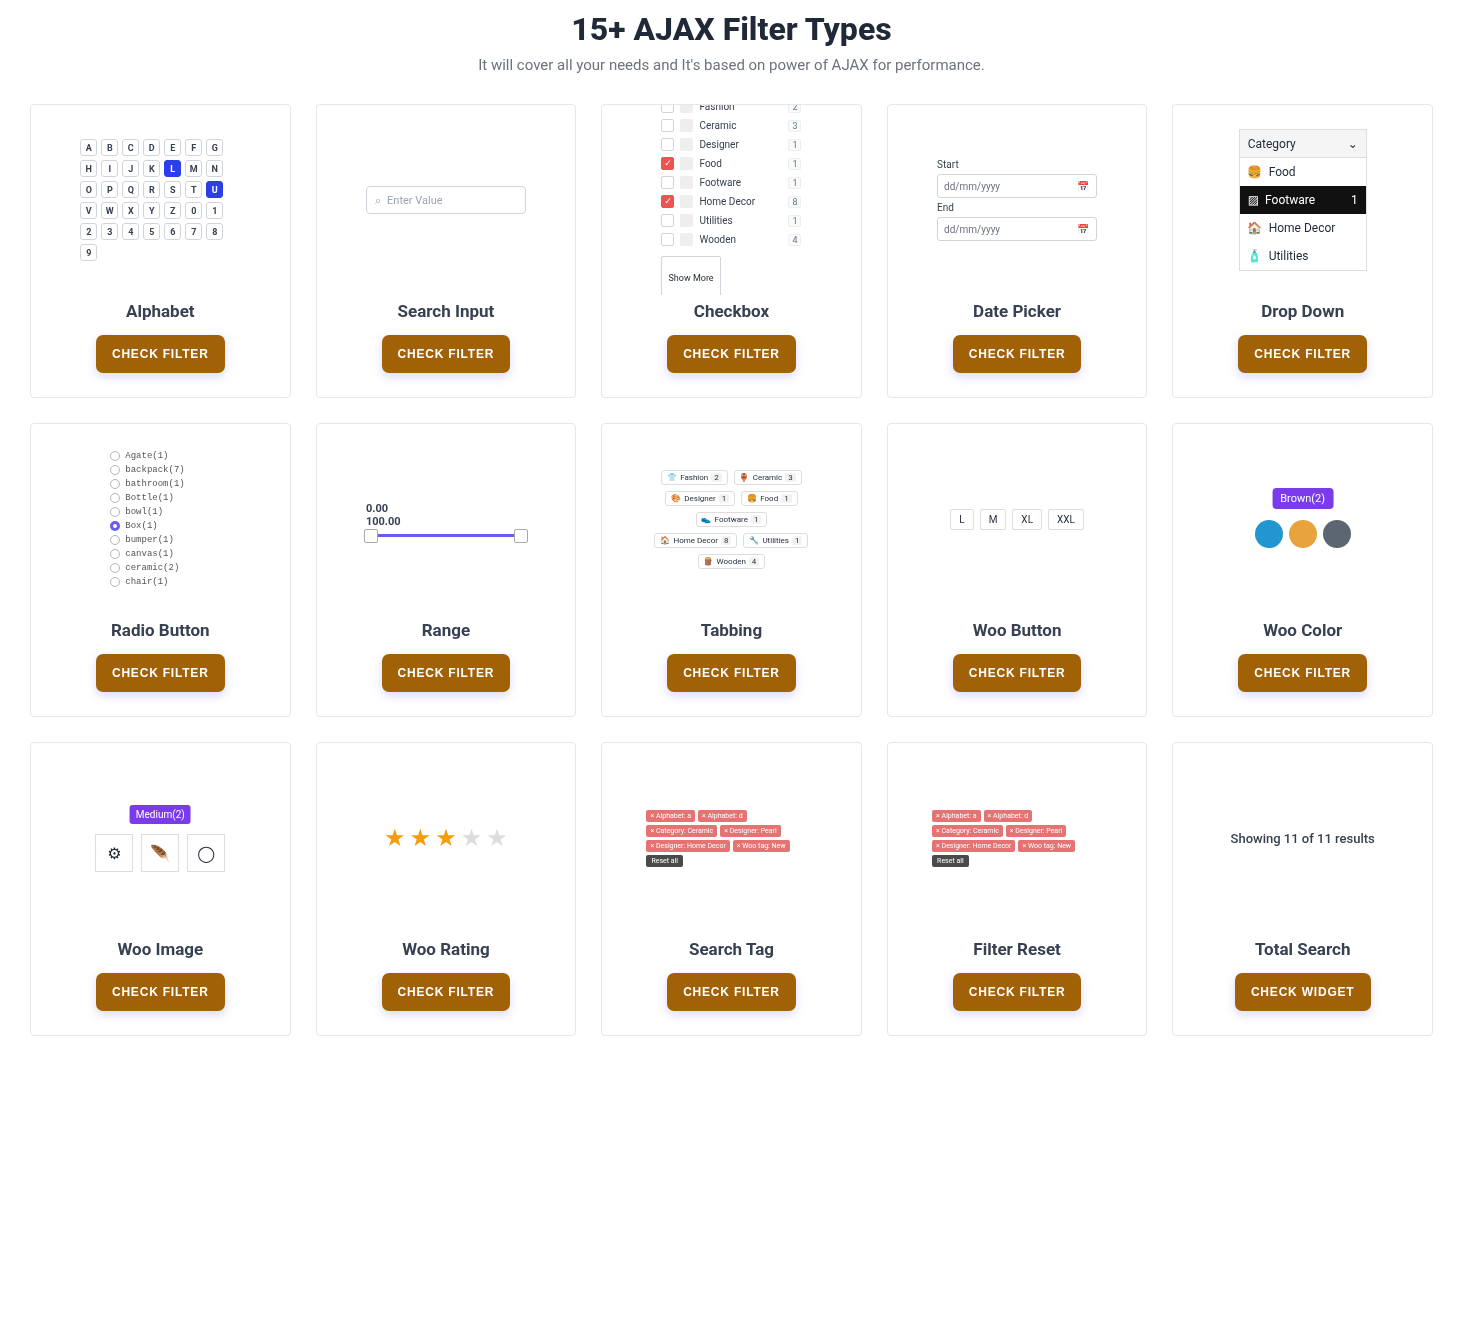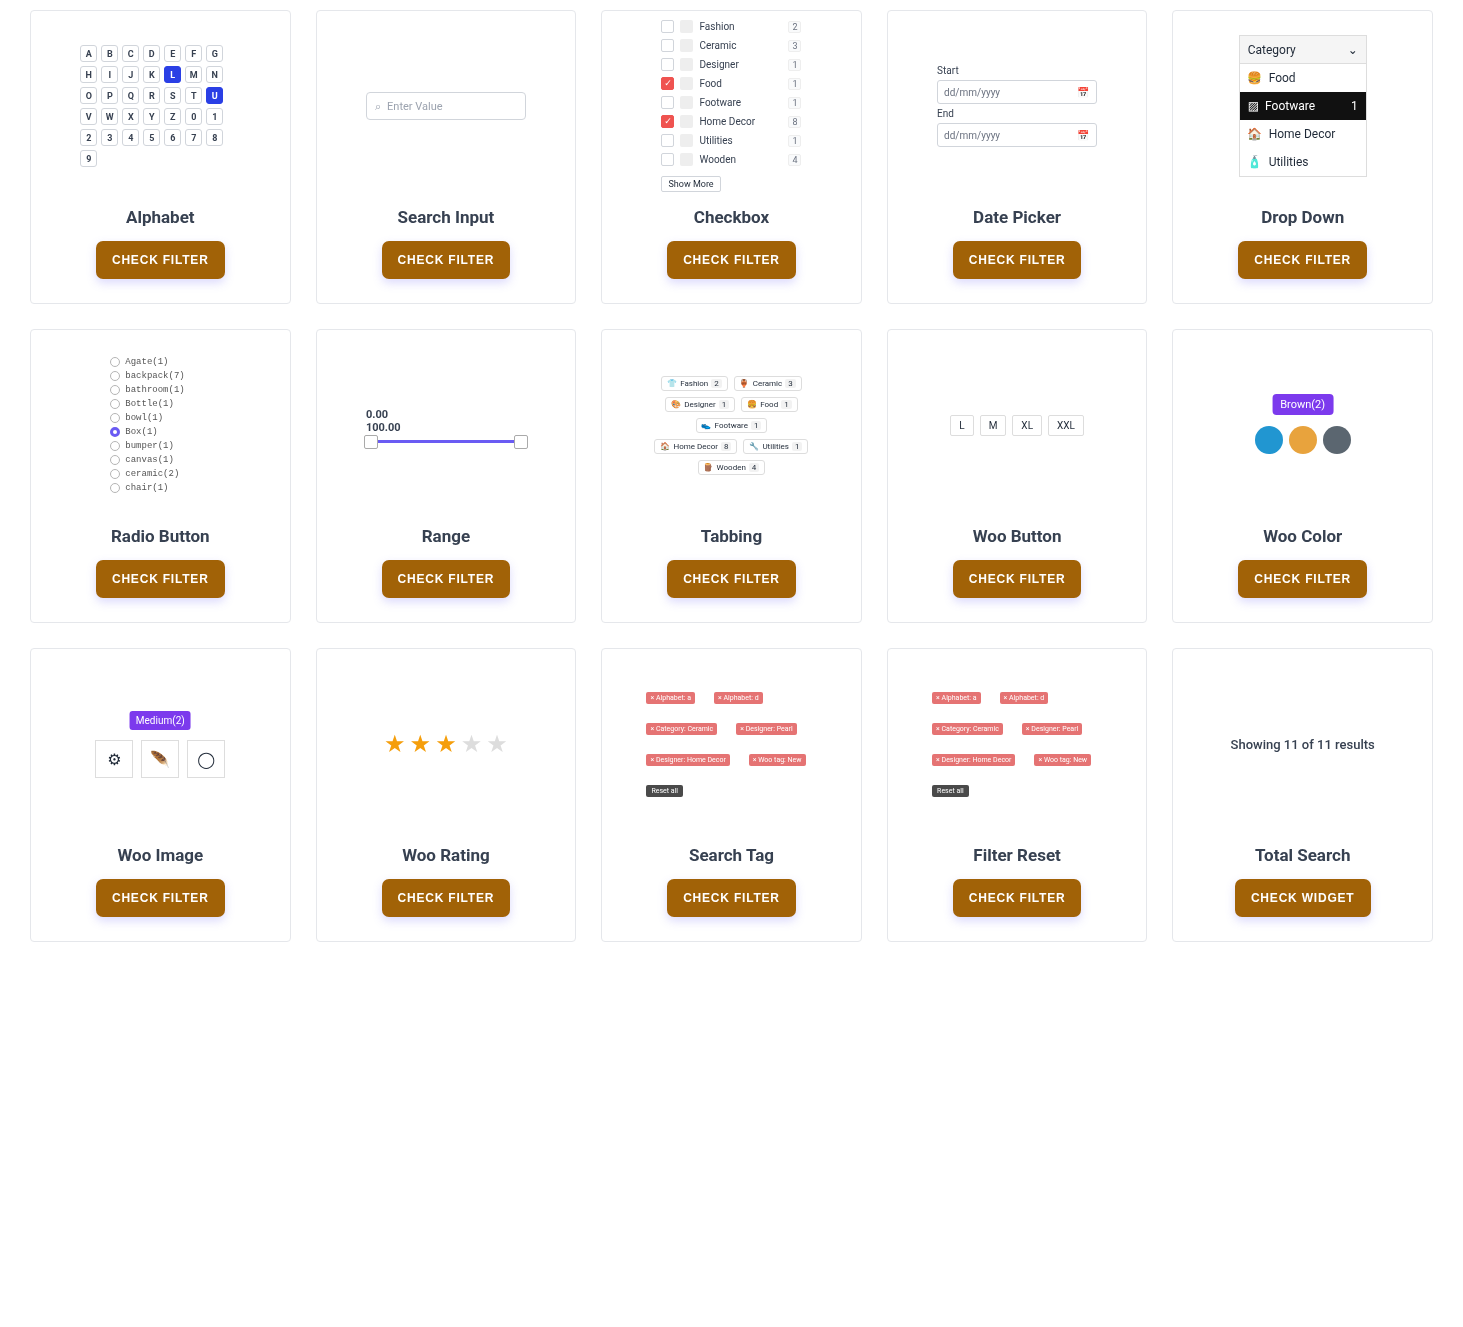--- a/index.html
+++ b/index.html
@@ -20,21 +20,21 @@
 
 .search-ip { width: 160px; border: 1px solid #d1d5db; border-radius: 4px; height: 28px; display: flex; align-items: center; gap: 6px; padding: 0 8px; color: #9ca3af; font-size: 11px; }
 
 .cb-list { width: 140px; display: flex; flex-direction: column; gap: 6px; }
 .cb-row { display: flex; align-items: center; gap: 6px; }
 .cb-box { width: 13px; height: 13px; border: 1px solid #d1d5db; border-radius: 2px; display:flex;align-items:center;justify-content:center; }
 .cb-box.checked { background: #ef5350; border-color: #ef5350; color: #fff; font-size: 9px; line-height:1; }
 .cb-ic { width: 13px; height: 13px; background:#eee; border-radius:2px; font-size:8px; display:flex; align-items:center; justify-content:center; }
 .cb-label { flex: 1; font-size: 10px; color: #374151; }
 .cb-count { font-size: 9px; color: #6b7280; background:#f9fafb; border:1px solid #eee; padding:0 3px; border-radius:2px; }
-.cb-more { font-size: 9px; border: 1px solid #d1d5db; padding: 2px 6px; border-radius: 2px; align-self: flex-start; margin-top: 4px; }
+.cb-more { font-size: 9px; border: 1px solid #d1d5db; padding: 16px 6px; border-radius: 2px; align-self: flex-start; margin-top: 4px; }
 
 .date-wrap { width: 160px; display: flex; flex-direction: column; gap: 4px; }
 .date-lbl { font-size: 10px; color:#374151; }
 .date-field { border: 1px solid #d1d5db; border-radius: 3px; height: 24px; display: flex; align-items: center; justify-content: space-between; padding: 0 6px; font-size: 10px; color: #6b7280; }
 
 .dd-wrap { width: 128px; border:1px solid #ddd; }
 .dd-head { height: 28px; display:flex; align-items:center; justify-content:space-between; padding:0 8px; font-size:12px; background:#f5f5f5; border-bottom:1px solid #ddd; }
 .dd-item { height: 28px; display:flex; align-items:center; gap:6px; padding:0 8px; font-size:12px; }
 .dd-item.sel { background:#111; color:#fff; justify-content:space-between; }
 
@@ -65,30 +65,34 @@
 .wi-top {position:relative;}
 .wi-tip { position:absolute; top:-30px; left:50%; transform:translateX(-50%); background:#7c3aed; color:#fff; font-size:10px; padding:4px 6px; border-radius:3px; white-space:nowrap;}
 .wi-tip::after{content:'';position:absolute;bottom:-4px;left:50%;transform:translateX(-50%);border:4px solid transparent;border-top-color:#7c3aed;}
 .wi-row { display:flex; gap:8px; margin-top:30px; }
 .wi-box { width:38px; height:38px; border:1px solid #ddd; border-radius:0; display:flex;align-items:center;justify-content:center; font-size:16px; }
 
 .wr-wrap { display:flex; gap:4px; }
 .wr-star { font-size:24px; color:#ddd; }
 .wr-star.fill { color:#f59e0b; }
 
-.st-wrap { width:170px; display:flex; flex-wrap:wrap; gap:19px; }
+.st-wrap { width:170px; display:flex; flex-wrap:wrap; gap:3px; }
 .st-tag { background:#e57373; color:#fff; font-size:7px; padding:2px 4px; border-radius:2px; }
 .st-reset { background:#4a4a4a; color:#fff; font-size:7px; padding:2px 5px; border-radius:2px; }
 
 .ts-text { font-size:13px; color:#374151; font-weight:500; }
 </style>
 </head>
 <body>
 
 <div class="page">
+  <div class="header">
+    <h1>15+ AJAX Filter Types</h1>
+    <p>It will cover all your needs and It's based on power of AJAX for performance.</p>
+  </div>
 
   <div class="grid">
 
     <div class="card">
       <div class="card-preview">
           <div class="alpha-grid" id="alpha-grid">
             <div class="alpha-cell">A</div>
             <div class="alpha-cell">B</div>
             <div class="alpha-cell">C</div>
             <div class="alpha-cell">D</div>

